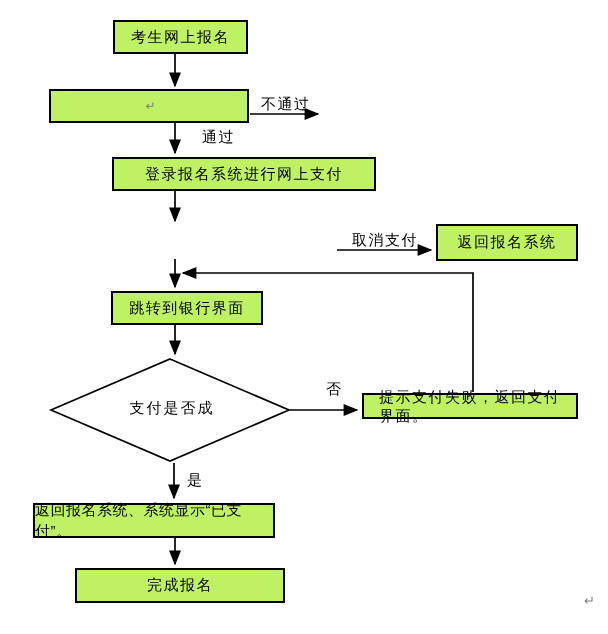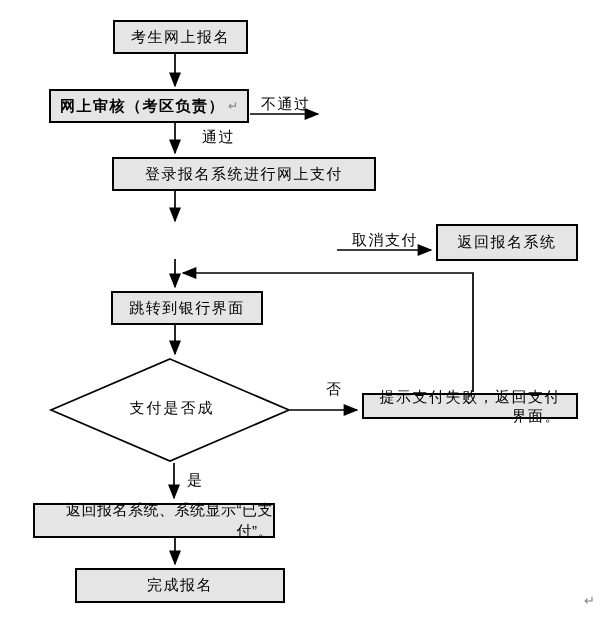--- a/index.html
+++ b/index.html
@@ -2,23 +2,23 @@
 <html><head>
 <meta charset="utf-8">
 <style>
   html,body { margin:0; padding:0; background:#ffffff; }
   .canvas {
     position:relative; width:608px; height:634px; background:#ffffff;
     font-family:"Liberation Sans", sans-serif; color:#000000; overflow:hidden;
   }
   .lines { position:absolute; left:0; top:0; width:608px; height:634px; }
   .node {
-    position:absolute; box-sizing:border-box; background:#e5e5e5;
+    position:absolute; box-sizing:border-box; background:#bef264;
     border:2px solid #000000; display:flex; align-items:center; justify-content:center;
-    font-size:15px; letter-spacing:1.5px; text-align:right; line-height:1.35;
+    font-size:15px; letter-spacing:1.5px; text-align:left; line-height:1.35;
   }
   .node.bold { font-weight:bold; }
   .decision-text {
     position:absolute; font-size:15px; letter-spacing:2px; text-align:center;
   }
   .edge-label {
     position:absolute; font-size:15px; letter-spacing:1.5px; white-space:nowrap;
   }
   .edge-label.underline { text-underline-offset:2px; }
   .pilcrow { color:#808080; font-size:12px; font-weight:normal; margin-left:3px; letter-spacing:0; }
@@ -45,21 +45,20 @@
     <line x1="290" y1="410" x2="357" y2="410" stroke="#000" stroke-width="1.7" marker-end="url(#arr)"></line>
     <polyline points="473,392 473,273 183,273" fill="none" stroke="#000" stroke-width="1.7" marker-end="url(#arr)"></polyline>
     <line x1="174" y1="463" x2="174" y2="498" stroke="#000" stroke-width="1.7" marker-end="url(#arr)"></line>
     <line x1="175" y1="538" x2="175" y2="564" stroke="#000" stroke-width="1.7" marker-end="url(#arr)"></line>
     <polygon points="170,359 289,410 170,461 51,410" fill="#ffffff" stroke="#000000" stroke-width="1.7"></polygon>
   </svg>
 
   <div class="node" style="left:113px; top:20px;  width:135px; height:34px;">考生网上报名</div>
 
   <div class="node bold" style="left:49px; top:89px; width:200px; height:34px;">
-    <span>网上审核（考区负责）</span>
       <span class="pilcrow">↵</span>
   </div>
 
 
   <div class="node" style="left:112px; top:157px; width:264px; height:34px;">登录报名系统进行网上支付</div>
 
 
   <div class="node" style="left:436px; top:224px; width:142px; height:37px;">返回报名系统</div>
 
   <div class="node" style="left:111px; top:291px; width:152px; height:34px;">跳转到银行界面</div>

